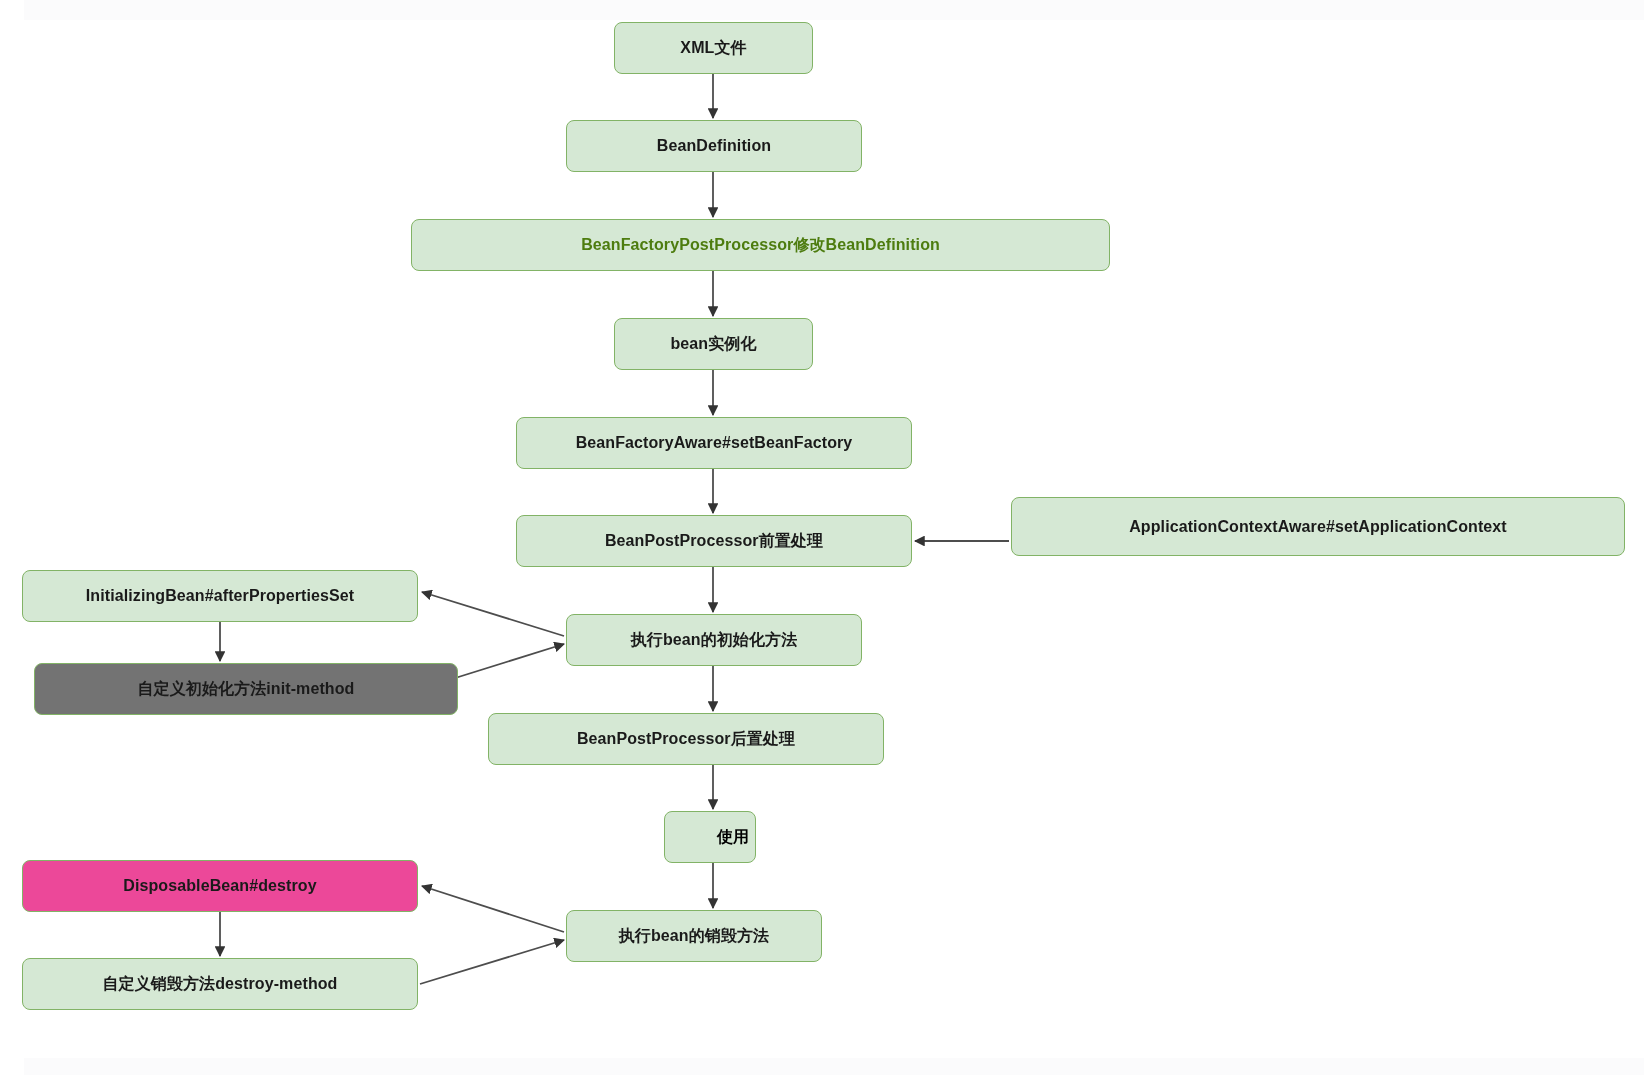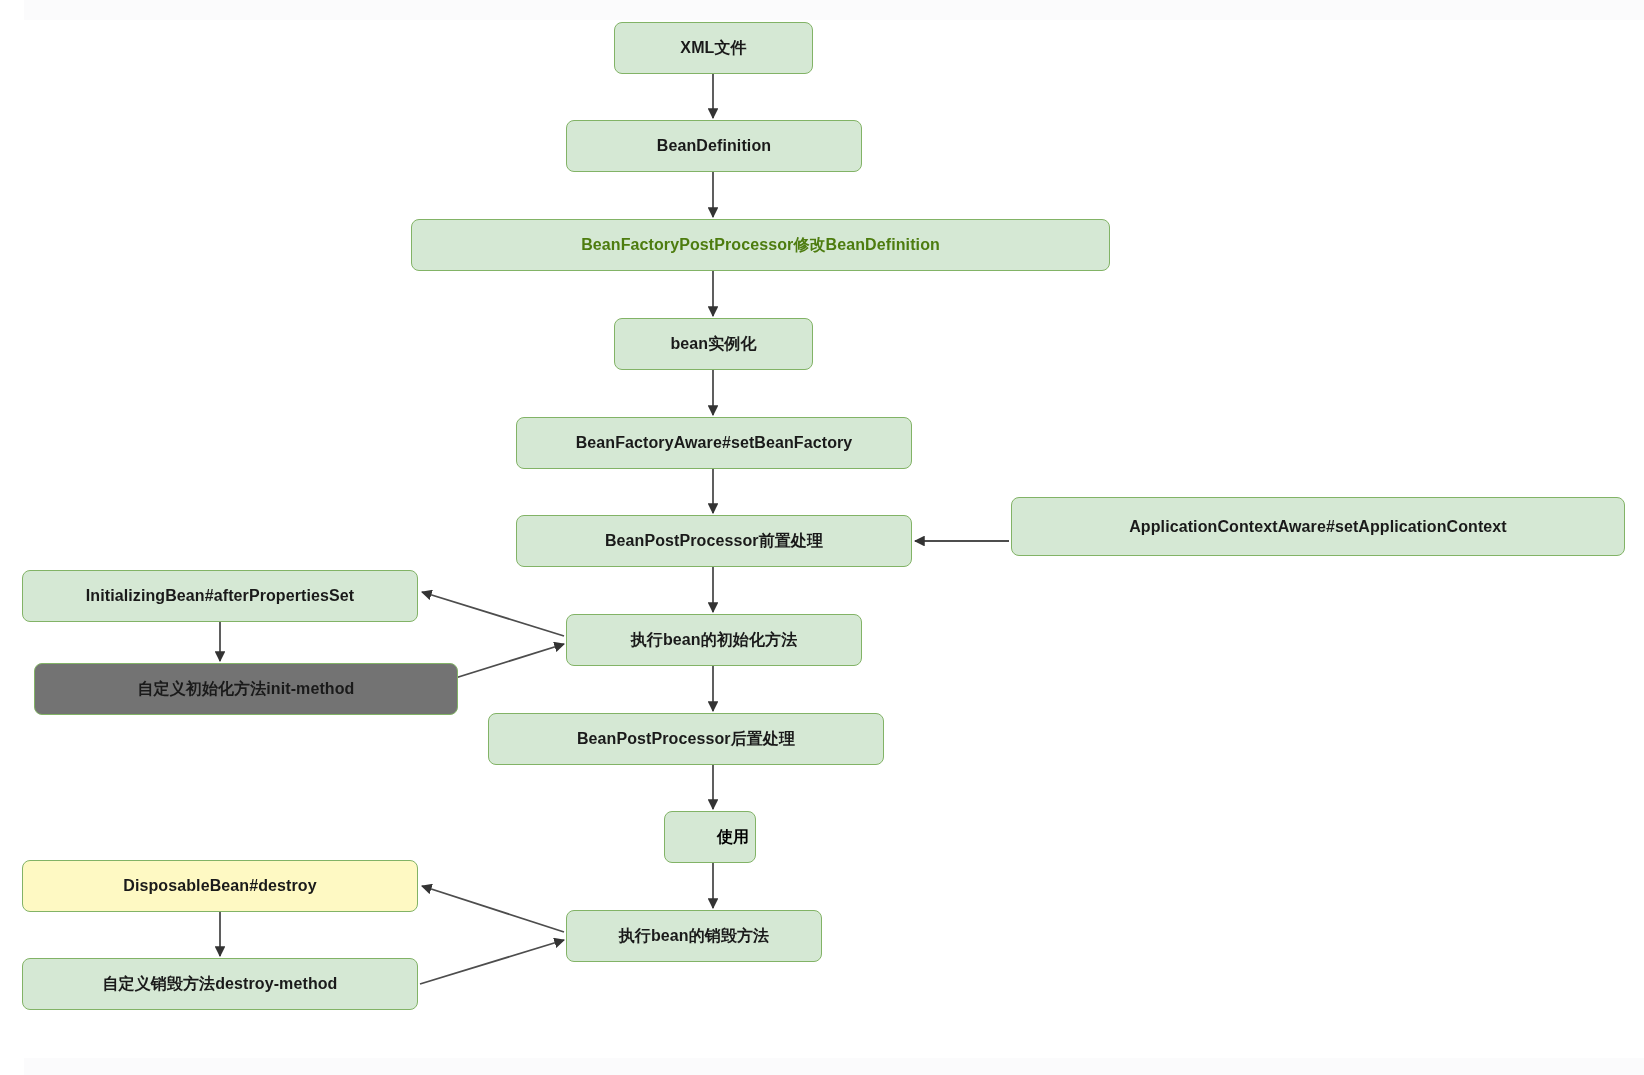--- a/index.html
+++ b/index.html
@@ -113,17 +113,17 @@
   <div class="node" style="left: 411px; top: 219px; width: 699px; height: 52px; background: rgb(213, 232, 212); border-color: rgb(130, 179, 102); color: #4d7c0f;">BeanFactoryPostProcessor修改BeanDefinition</div>
   <div class="node" style="left: 614px; top: 318px; width: 199px; height: 52px; background: rgb(213, 232, 212); border-color: rgb(130, 179, 102); color: rgb(26, 26, 26);">bean实例化</div>
   <div class="node" style="left: 516px; top: 417px; width: 396px; height: 52px; background: rgb(213, 232, 212); border-color: rgb(130, 179, 102); color: rgb(26, 26, 26);">BeanFactoryAware#setBeanFactory</div>
   <div class="node" style="left: 516px; top: 515px; width: 396px; height: 52px; background: rgb(213, 232, 212); border-color: rgb(130, 179, 102); color: rgb(26, 26, 26);">BeanPostProcessor前置处理</div>
   <div class="node" style="left: 1011px; top: 489px; width: 614px; height: 59px; background: rgb(213, 232, 212); border-color: rgb(130, 179, 102); color: rgb(26, 26, 26); margin-top: 8px;">ApplicationContextAware#setApplicationContext</div>
   <div class="node" style="left: 22px; top: 570px; width: 396px; height: 52px; background: rgb(213, 232, 212); border-color: rgb(130, 179, 102); color: rgb(26, 26, 26);">InitializingBean#afterPropertiesSet</div>
   <div class="node" style="left: 34px; top: 663px; width: 424px; height: 52px; background: #737373; border-color: rgb(130, 179, 102); color: rgb(26, 26, 26);">自定义初始化方法init-method</div>
   <div class="node" style="left: 566px; top: 614px; width: 296px; height: 52px; background: rgb(213, 232, 212); border-color: rgb(130, 179, 102); color: rgb(26, 26, 26);">执行bean的初始化方法</div>
   <div class="node" style="left: 488px; top: 713px; width: 396px; height: 52px; background: rgb(213, 232, 212); border-color: rgb(130, 179, 102); color: rgb(26, 26, 26);">BeanPostProcessor后置处理</div>
   <div class="node" style="left: 664px; top: 811px; width: 92px; height: 52px; background: rgb(213, 232, 212); border-color: rgb(130, 179, 102); color: #000000; padding-left: 46px;">使用</div>
-  <div class="node" style="left: 22px; top: 860px; width: 396px; height: 52px; background: #fef9c3; border-color: rgb(130, 179, 102); color: rgb(26, 26, 26);">DisposableBean#destroy</div>
+  <div class="node" style="left: 22px; top: 860px; width: 396px; height: 52px; background: #ec4899; border-color: rgb(130, 179, 102); color: rgb(26, 26, 26);">DisposableBean#destroy</div>
   <div class="node" style="left: 22px; top: 958px; width: 396px; height: 52px; background: rgb(213, 232, 212); border-color: rgb(130, 179, 102); color: rgb(26, 26, 26);">自定义销毁方法destroy-method</div>
   <div class="node" style="left: 566px; top: 910px; width: 256px; height: 52px; background: rgb(213, 232, 212); border-color: rgb(130, 179, 102); color: rgb(26, 26, 26);">执行bean的销毁方法</div>
 
 </div>
 
 </body></html>

